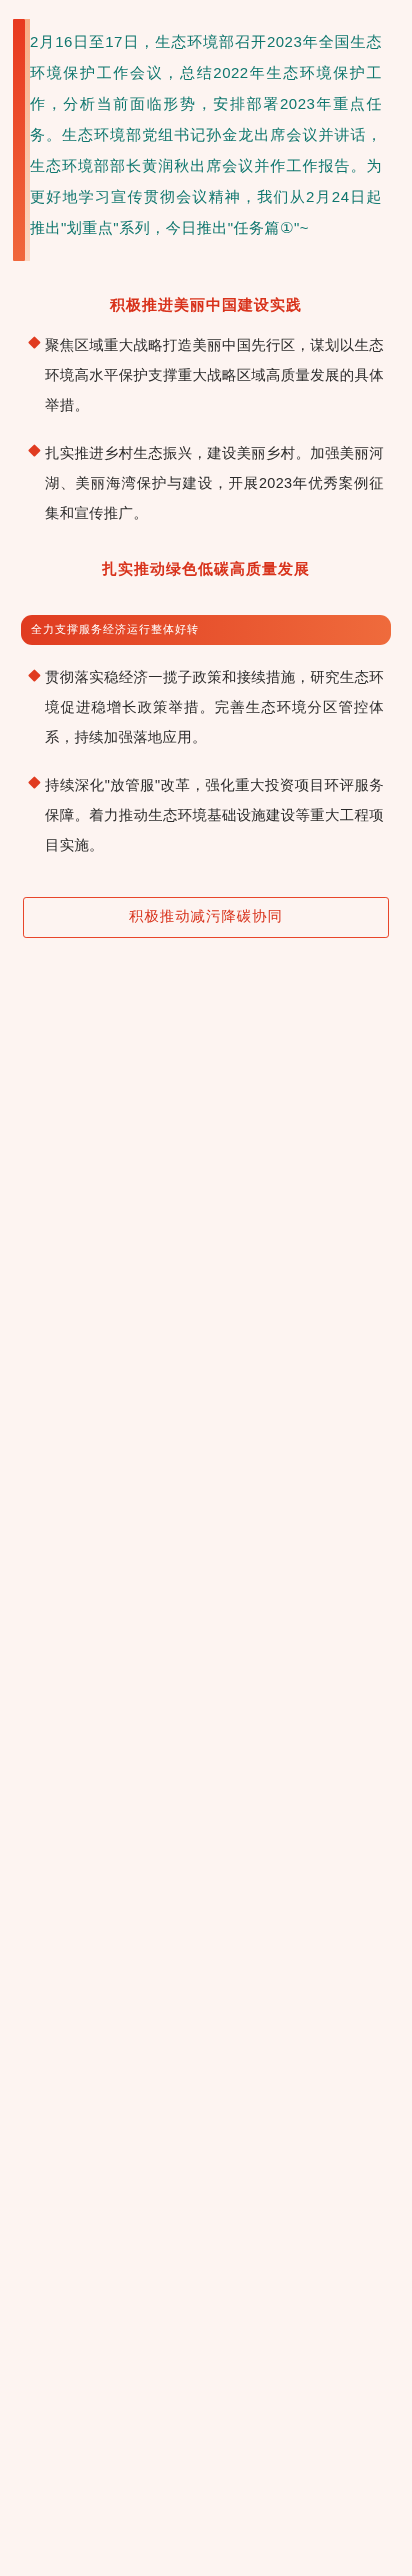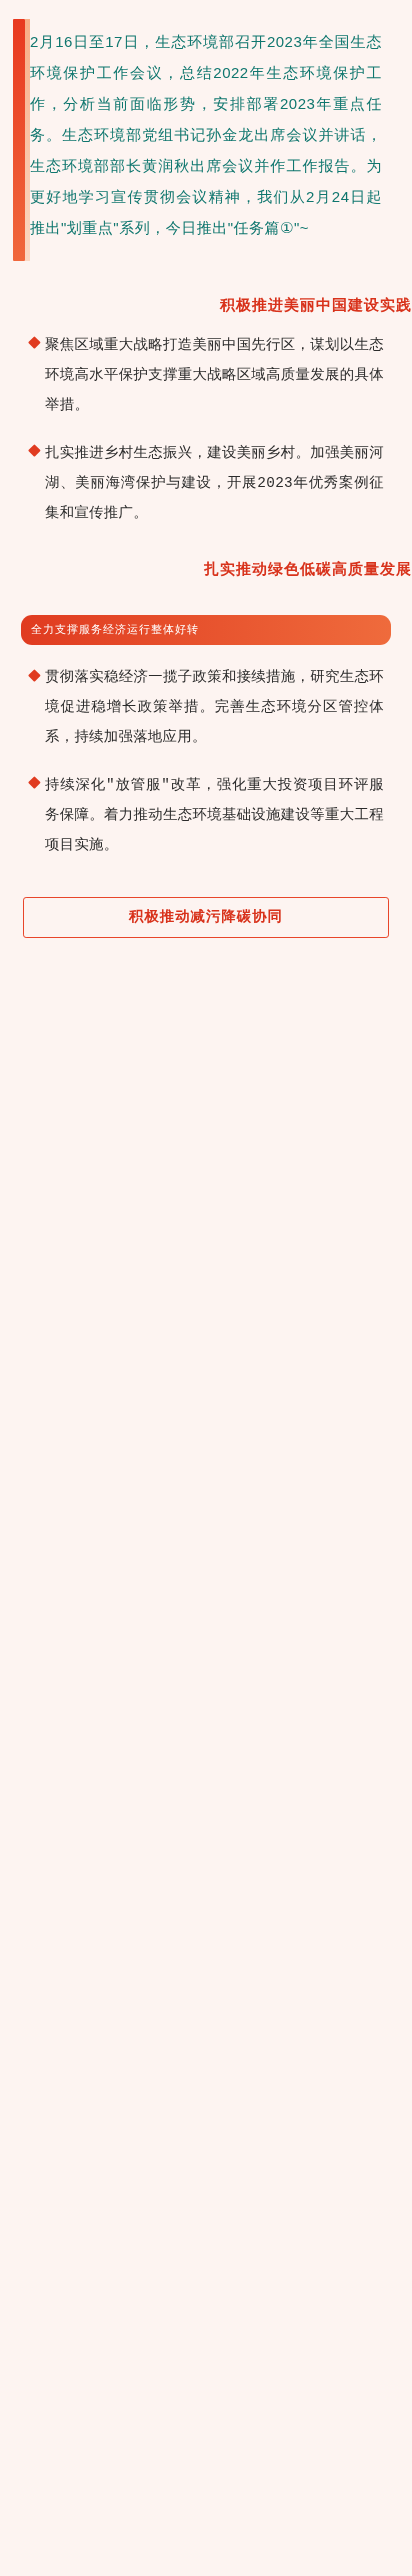--- a/index.html
+++ b/index.html
@@ -45,21 +45,21 @@
   }
   .intro-text {
     font-size: 15px;
     line-height: 31px;
     color: #0f766e;
     letter-spacing: 0.5px;
     text-align: justify;
   }
   
   .heading-red {
-    text-align: right;
+    text-align: center;
     color: #d8321b;
     font-size: 15px;
     font-weight: bold;
     letter-spacing: 1px;
     margin: 32px 0 15.5px 0;
     font-family: Liberation Serif, serif;
   }
   
   .heading-banner {
     margin: 36px 20.6px 17.5px 20.6px;
@@ -74,32 +74,31 @@
   }
   
   .heading-box {
     margin: 37px 23px 17.5px 23px;
     border: 1.5px solid #e8452a;
     border-radius: 3.1px;
     padding: 9.3px 11.3px 10.3px 11.3px;
     box-sizing: border-box;
     color: #d8321b;
     font-size: 14.4px;
-    font-weight: bold;
+    font-weight: normal;
     letter-spacing: 1px;
     text-align: center;
     background: transparent;
   }
   
   .para {
     position: relative;
     padding: 0 28px 0 45px;
     margin: 0 0 17.5px 0;
     box-sizing: border-box;
-    font-family: Liberation Mono, monospace;
   }
   .para .diamond {
     position: absolute;
     left: 30px;
     top: 8.2px;
     width: 8.8px;
     height: 8.8px;
     background: #e03b20;
     transform: rotate(45deg);
     border-radius: 1px;

